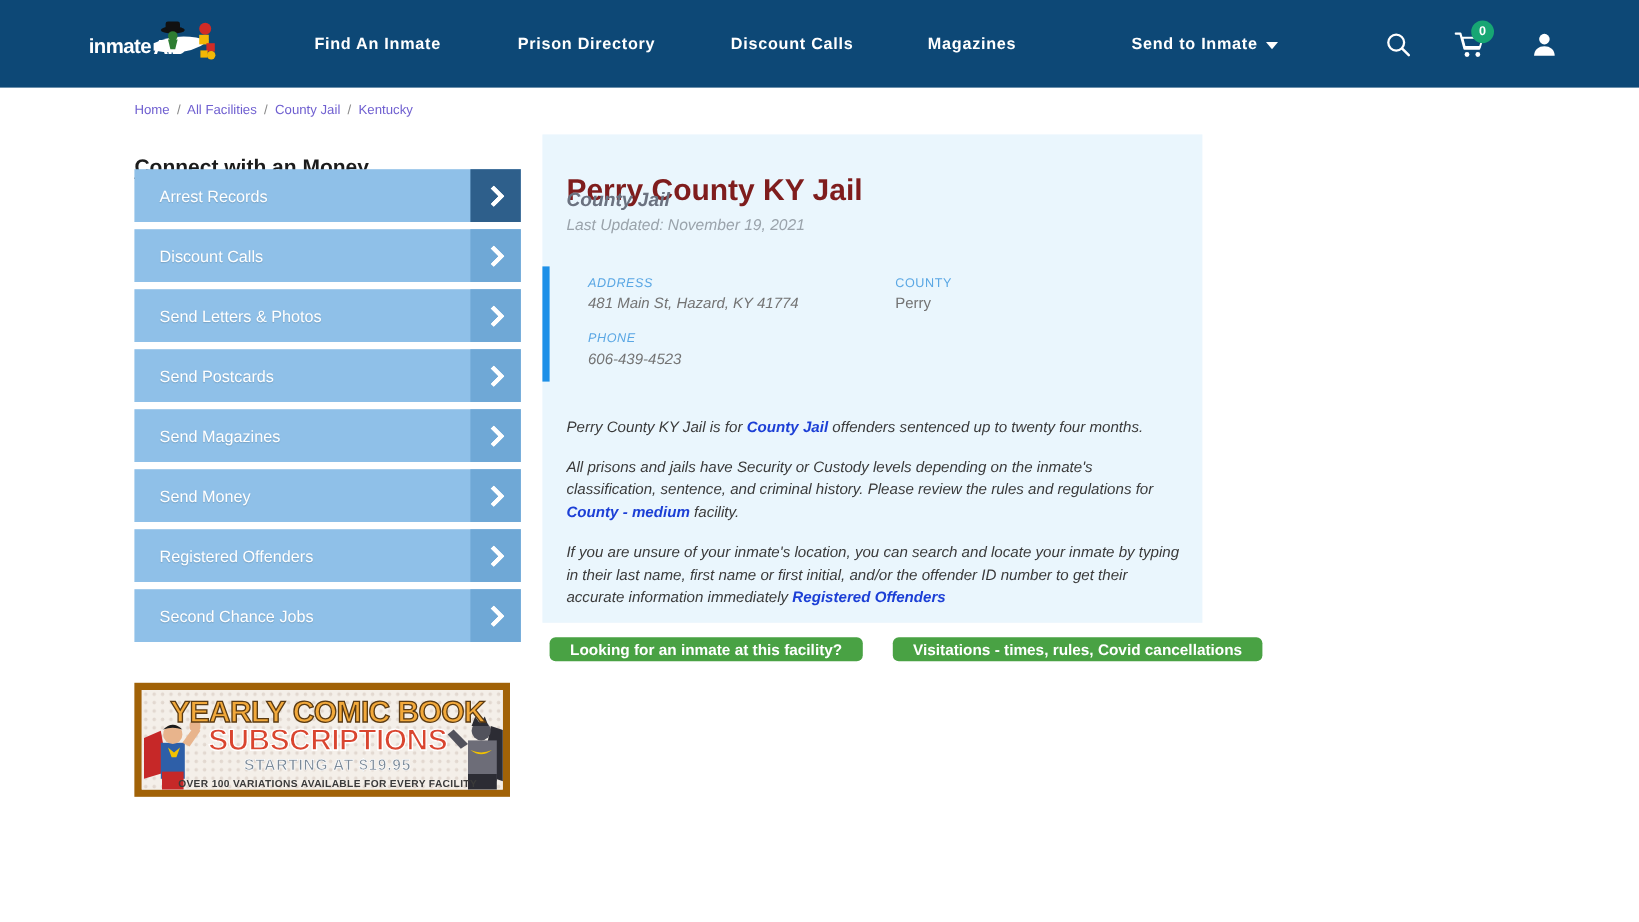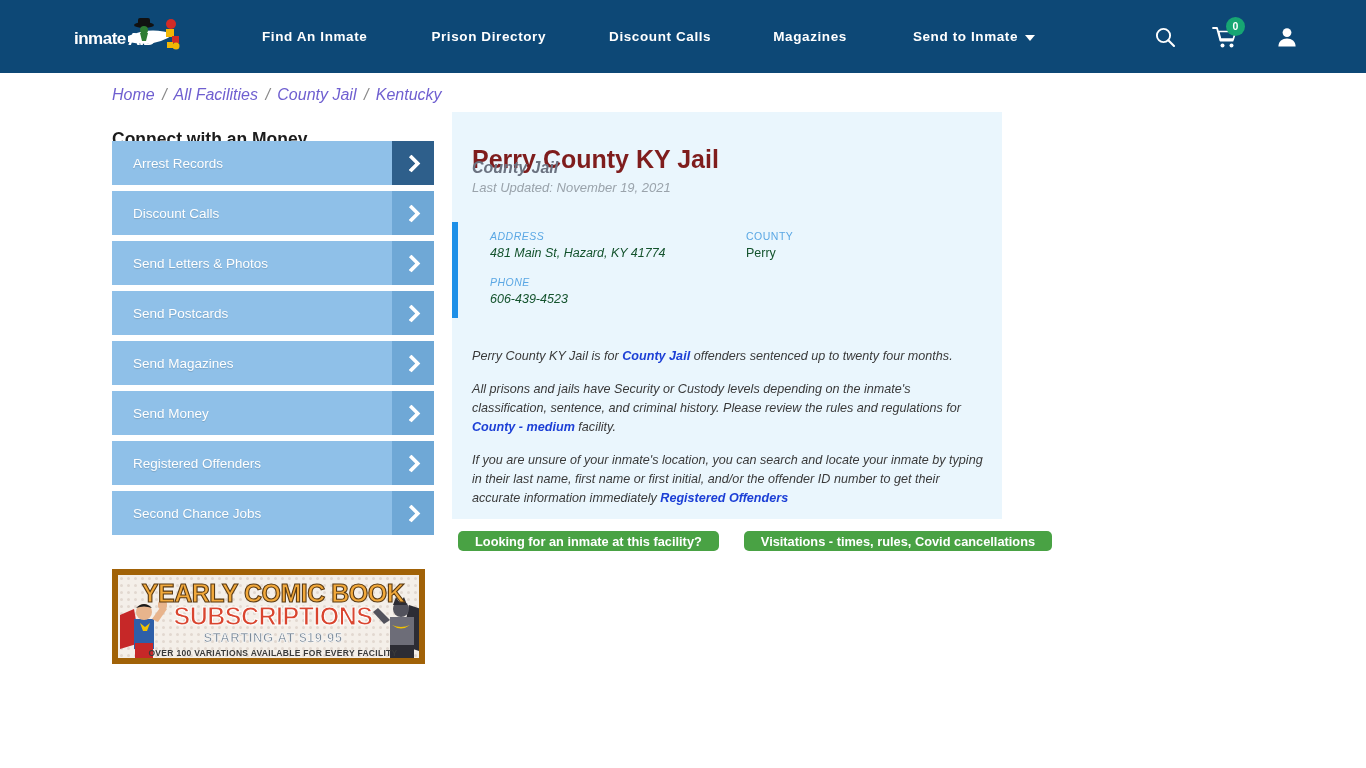--- a/index.html
+++ b/index.html
@@ -32,21 +32,21 @@
   }
   .nav-item {
     color: #ffffff; font-size: 13.5px; font-weight: bold;
     letter-spacing: 0.6px; text-decoration: none;
     white-space: nowrap; cursor: pointer;
     display: inline-flex; align-items: center;
   }
   .nav-gap-1 { margin-right: 64px; }
   .nav-gap-2 { margin-right: 63px; }
   .nav-gap-3 { margin-right: 62px; }
-  .nav-gap-4 { margin-right: 66px; }
+  .nav-gap-4 { margin-right: 96px; }
   .caret {
     display: inline-block; margin-left: 7px;
     width: 0; height: 0;
     border-left: 5px solid transparent;
     border-right: 5px solid transparent;
     border-top: 6px solid #ffffff;
     position: relative; top: 1px;
   }
 
   .header-icons {
@@ -60,21 +60,21 @@
     width: 19px; height: 19px; border-radius: 50%;
     background: #17a673; color: #ffffff;
     font-size: 10.5px; font-weight: bold;
     display: flex; align-items: center; justify-content: center;
     line-height: 1;
   }
 
   
   .breadcrumb {
     position: absolute; left: 112px; top: 86px;
-    font-size: 16px; color: #7a7a7a; white-space: nowrap; font-style: italic;
+    font-size: 11px; color: #7a7a7a; white-space: nowrap;
   }
   .crumb { color: #6f5fd0; text-decoration: none; cursor: pointer; }
   .crumb-sep { color: #888888; margin: 0 3px; }
 
   
   .sidebar-title {
     position: absolute; left: 112px; top: 114px;
     font-size: 17.5px; font-weight: bold; color: #1c1c1c;
     text-decoration: underline; text-underline-offset: 3px;
     white-space: nowrap;
@@ -142,21 +142,21 @@
     width: 6px; height: 96px; background: #1e90e8;
   }
   .info-grid { position: absolute; left: 26px; top: 118px; width: 500px; }
   .info-col-a { position: absolute; left: 12px; top: 0; width: 260px; font-style: italic; }
   .info-col-b { position: absolute; left: 268px; top: 0; width: 220px; }
   .info-label {
     font-size: 10.5px; color: #5aa7e4; letter-spacing: 0.5px;
     text-transform: uppercase; margin-bottom: 4px;
   }
   .info-value {
-    font-size: 12.5px; color: #14532d; margin-bottom: 16px;
+    font-size: 12.5px; color: #737373; margin-bottom: 16px;
   }
 
   .fac-desc { position: absolute; left: 20px; top: 235px; width: 512px; }
   .fac-desc p {
     margin: 0 0 14px 0;
     font-size: 12.6px; font-style: italic;
     color: #3a3a3a; line-height: 19px;
   }
   .dlink {
     color: #1c3fd6; font-weight: bold; font-style: italic;

